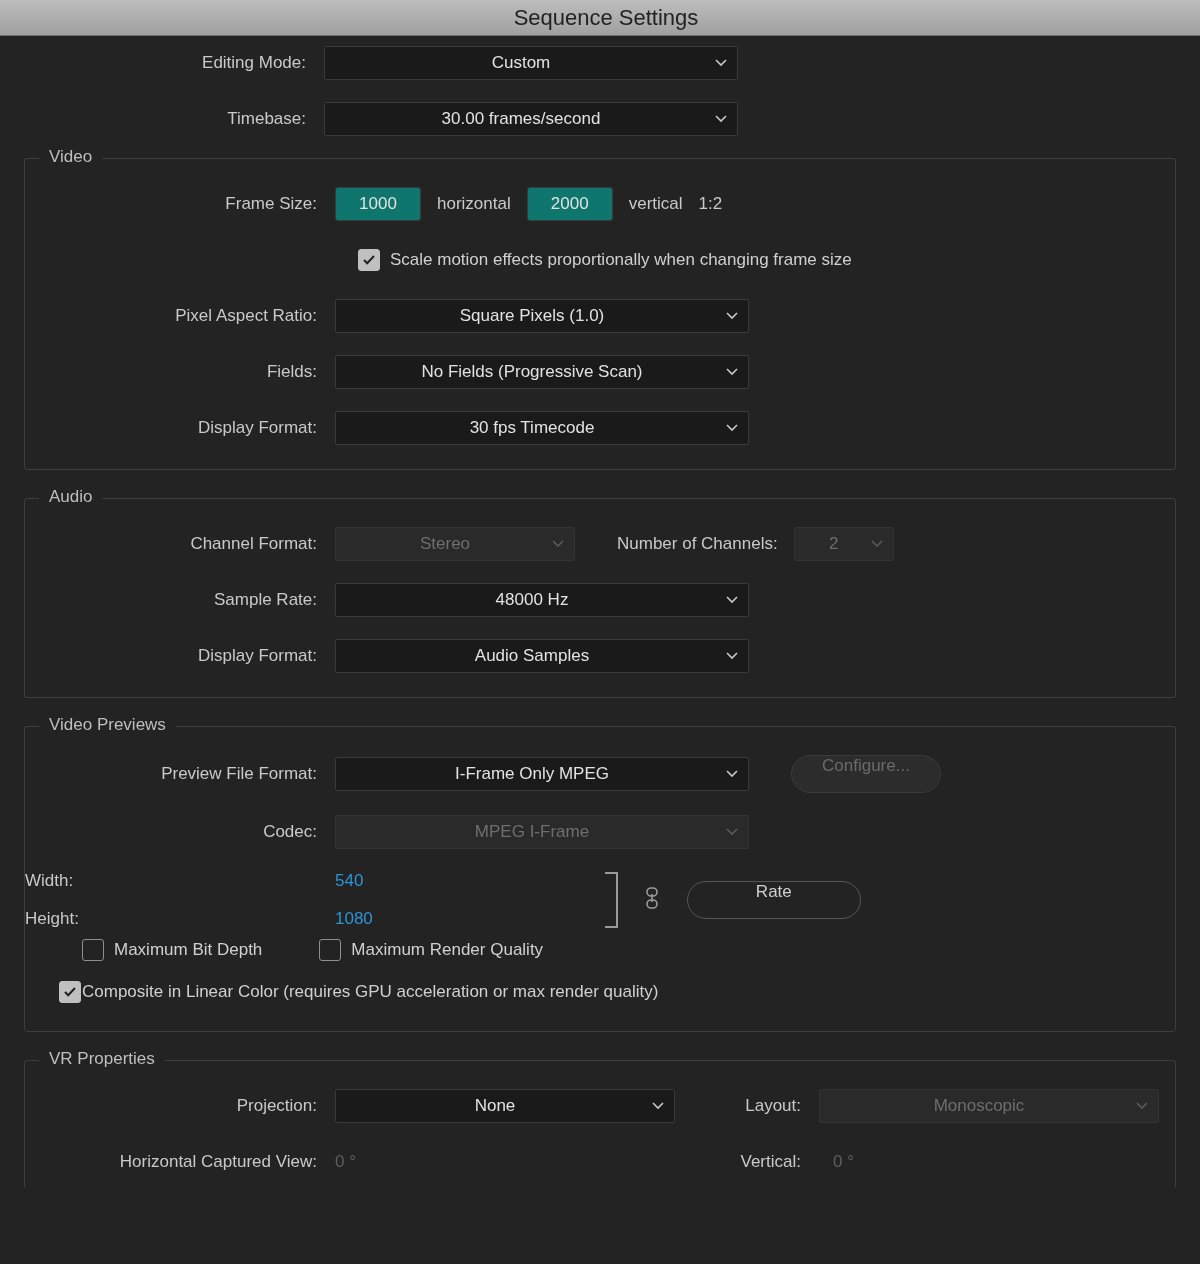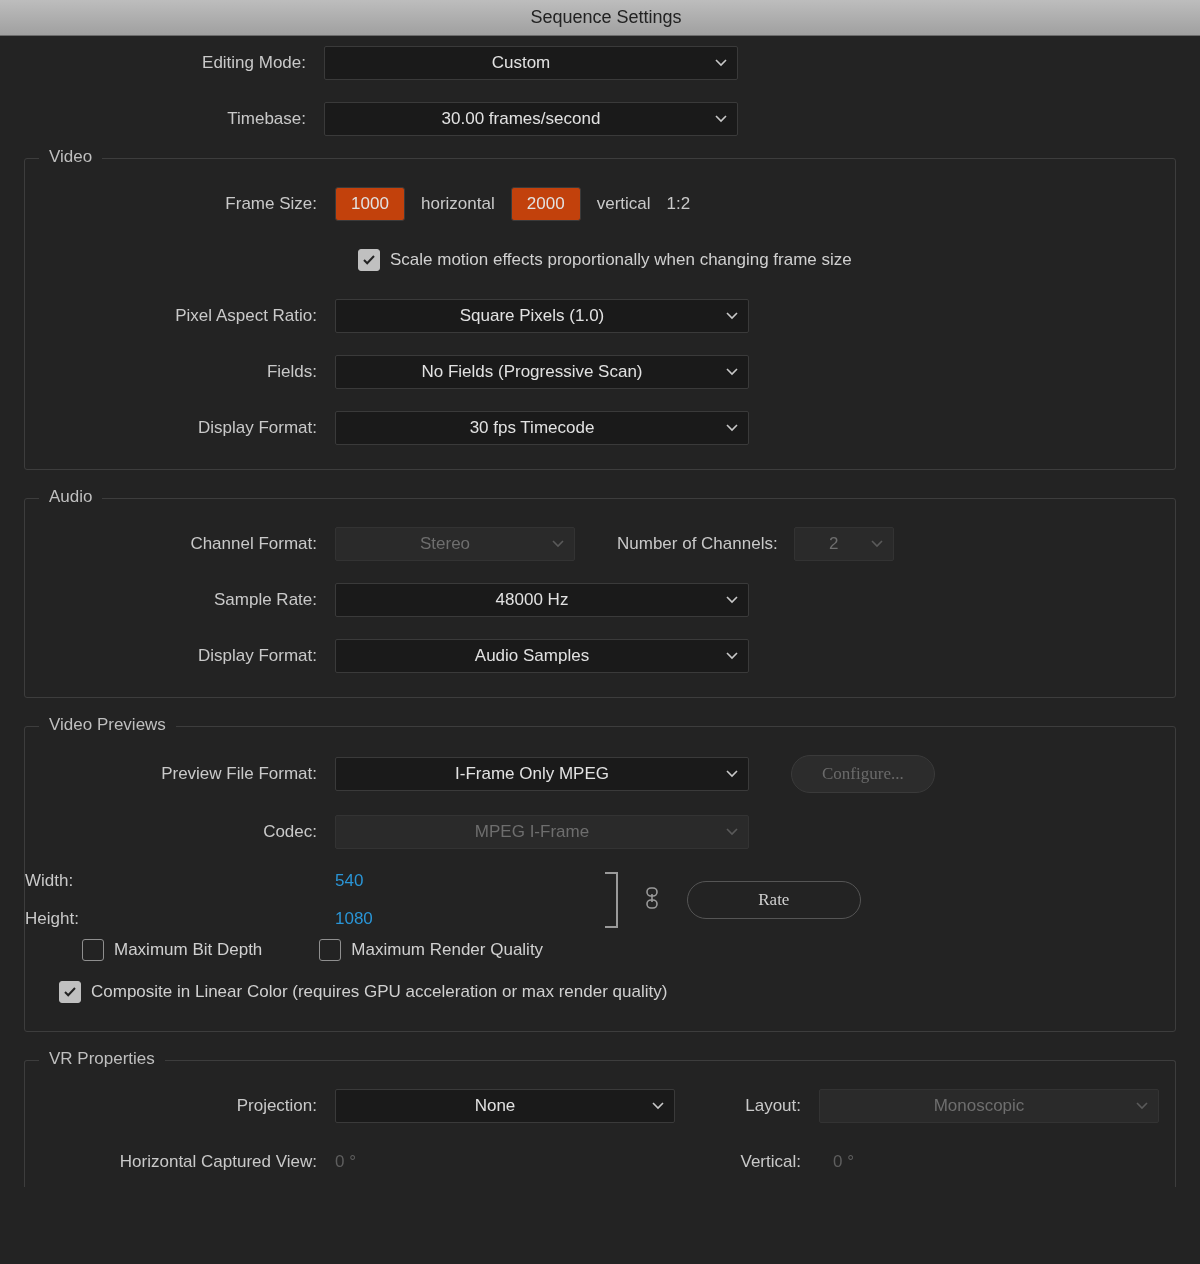--- a/index.html
+++ b/index.html
@@ -14,21 +14,21 @@
   }
   .titlebar {
     height: 36px;
     background: linear-gradient(to bottom, #bdbdbd 0%, #a0a0a0 100%);
     border-bottom: 1px solid #6b6b6b;
     color: #222;
     font-weight: 500;
     display: flex;
     align-items: center;
     justify-content: center;
-    font-size: 18px;
+    font-size: 22px;
     padding-left: 12px;
   }
   .content {
     padding: 10px 14px 10px 14px;
   }
   .row {
     display: flex;
     align-items: center;
     min-height: 34px;
     margin-bottom: 22px;
@@ -67,25 +67,25 @@
     position: absolute;
     right: 10px;
     top: 50%;
     transform: translateY(-50%);
     width: 12px;
     height: 8px;
     pointer-events: none;
   }
   .chevron svg { display:block; }
   .numbox {
-    background: #c2410c;
+    background: #0f766e;
     border: 1px solid #3a3a3a;
     border-radius: 3px;
     height: 34px;
-    width: 70px;
+    width: 86px;
     text-align: center;
     color: #e2e2e2;
     font-size: 17px;
   }
   .freeword { color: #c9c9c9; }
 
   .group {
     position: relative;
     border: 1px solid #3d3d3d;
     border-radius: 3px;
@@ -125,26 +125,25 @@
     border-color: #c0c0c0;
   }
   .cb.checked svg path { stroke: #222; }
 
   .btn-pill {
     border: 1px solid #555;
     border-radius: 22px;
     height: 38px;
     padding: 0 30px;
     display: inline-flex;
-    align-items: center;
+    align-items: flex-start;
     justify-content: center;
     background: transparent;
     color: #d0d0d0;
     font-size: 17px;
-    font-family: Liberation Serif, serif;
   }
   .btn-pill.disabled {
     color: #6a6a6a;
     border-color: #3a3a3a;
     background: #2c2c2c;
   }
   .bluelink {
     color: #2a95d6;
   }
   .dimtext { color: #5e5e5e; }
@@ -160,21 +159,21 @@
     margin-right: 18px;
   }
   .linkicon { margin-right: 26px; }
 
   .checkbox-row {
     display:flex; align-items:flex-start; gap:34px;
     padding-left: 34px;
     margin-top: 8px;
   }
   .checkbox-line {
-    display:flex; align-items:center; gap:10px;
+    display:flex; align-items:center; gap:1px;
     padding-left: 34px;
     margin-top: 20px;
   }
 
   .vr-row { display:flex; align-items:center; }
   .vr-row .label-col { width: 310px; }
   .vr-right-label { text-align:right; padding-right:18px; color:#c9c9c9; }
 
   .top-rows .label-col { width: 310px; }
 </style>

